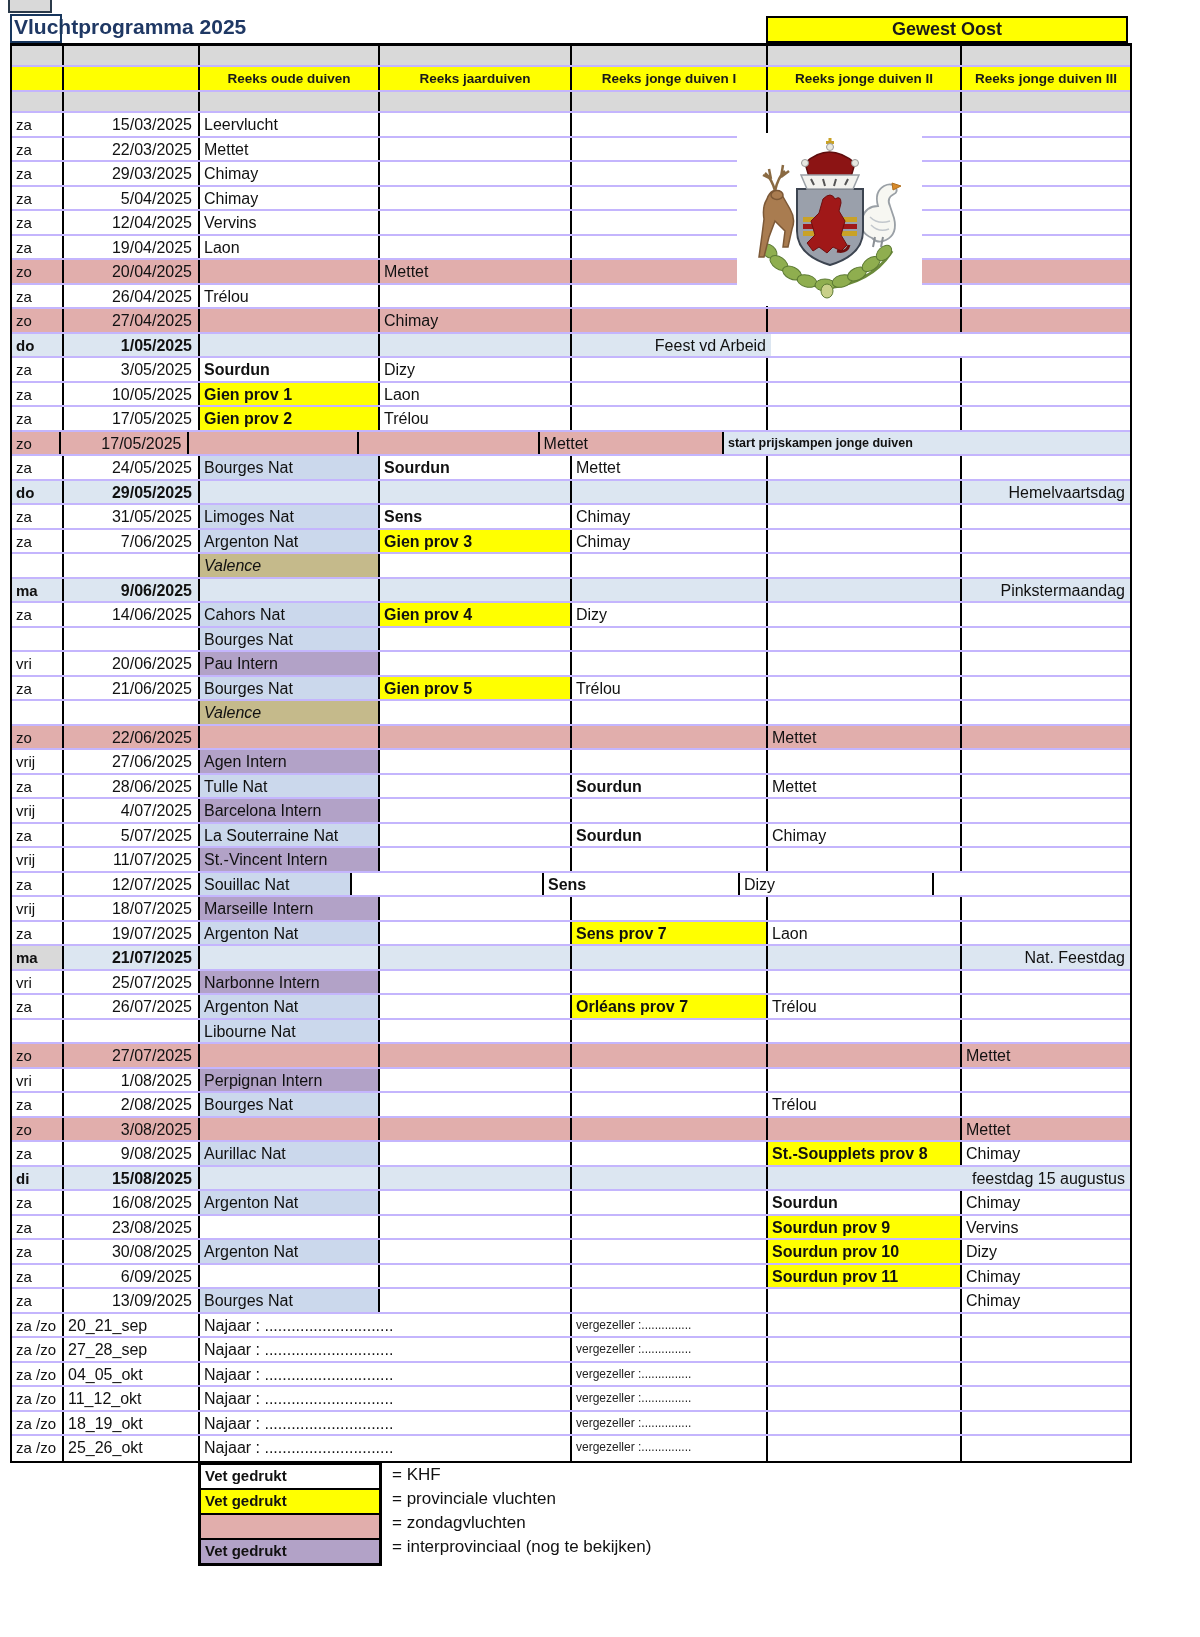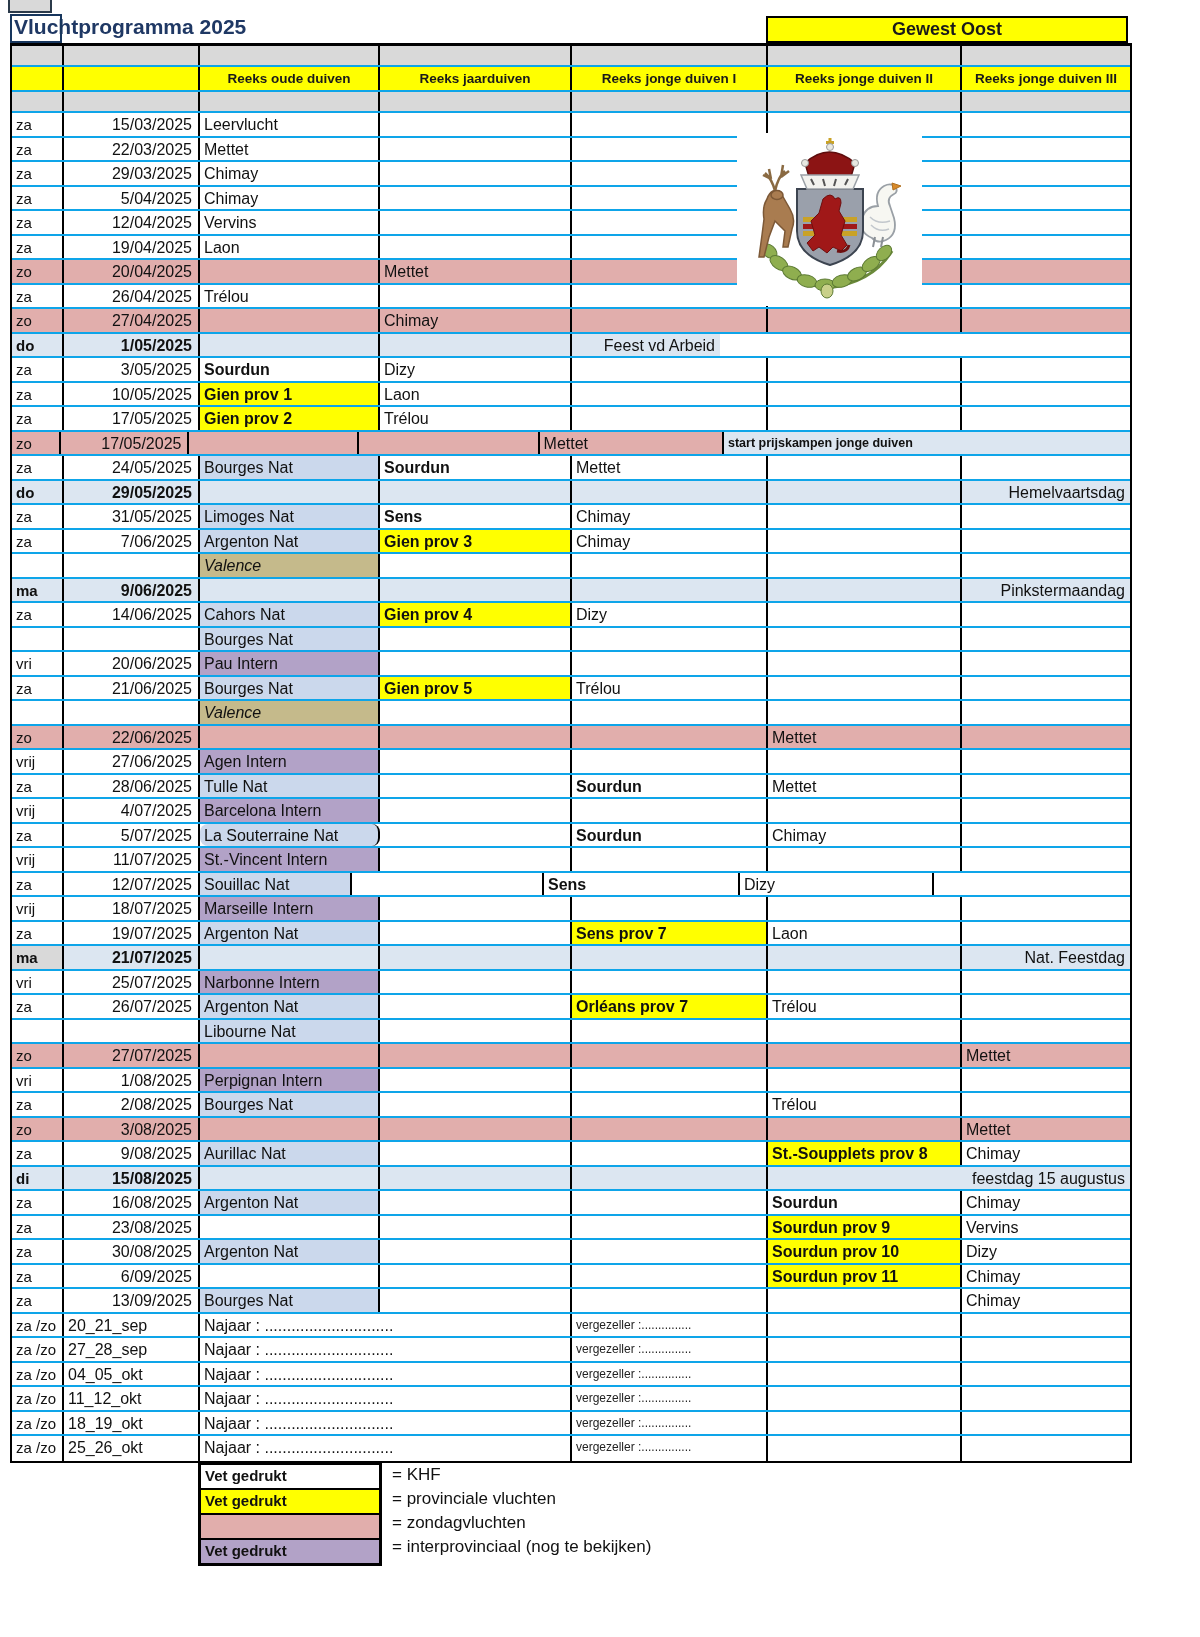--- a/index.html
+++ b/index.html
@@ -2,21 +2,21 @@
 <html><head>
 <meta charset="utf-8">
 <style>
   html,body{margin:0;padding:0;}
   body{width:1200px;height:1637px;background:#fff;font-family:"Liberation Sans",sans-serif;position:relative;overflow:hidden;color:#111;}
   .frag{position:absolute;left:8px;top:0;width:44px;height:13px;background:#d9d9d9;border:2px solid #2b3a4a;border-top:none;box-sizing:border-box;}
   .title{position:absolute;left:14px;top:15px;font-size:21px;font-weight:bold;color:#1f3864;z-index:1;white-space:nowrap;}
   .title-box{position:absolute;left:10px;top:14px;width:52px;height:29px;border:2px solid #17365d;box-sizing:border-box;z-index:2;}
   .gewest{position:absolute;left:766px;top:16px;width:362px;height:27px;background:#ffff00;border:2px solid #000;box-sizing:border-box;font-size:18px;font-weight:bold;text-align:center;line-height:23px;color:#1a1a1a;}
   .grid{position:absolute;left:10px;top:43px;width:1118px;border:2px solid #000;border-top:3px solid #000;box-sizing:content-box;background:#fff;}
-  .trow{display:flex;height:24.5px;box-sizing:border-box;border-bottom:2px solid #0ea5e9;}
+  .trow{display:flex;height:24.5px;box-sizing:border-box;border-bottom:2px solid #c4b5fd;}
   .trow:last-child{border-bottom:none;}
   .trow>div{box-sizing:border-box;border-right:2px solid #000;height:100%;padding:1px 0 0 4px;font-size:16px;line-height:21px;white-space:nowrap;overflow:visible;}
   .trow>div:last-child{border-right:none;}
   .hr-gray{height:21px;}
   .hr-gray>div{background:#d9d9d9;}
   .hr-yellow{height:25px;}
   .hr-yellow>div{background:#ffff00;font-size:13.5px;font-weight:bold;text-align:center;color:#1a1a1a;line-height:21px;padding-left:0;}
   .sun>div{background:#e1aeac;}
   .hol>div{background:#dce6f1;}
   .date{text-align:right;padding-right:6px !important;padding-left:0 !important;}
@@ -160,21 +160,21 @@
       <div style="width: 192px;">Chimay</div>
       <div style="width: 196px;"></div>
       <div style="width: 194px;"></div>
       <div style="width: 168px;"></div>
     </div>
     <div class="trow hol">
       <div class="day b" style="width: 52px;">do</div>
       <div class="date b" style="width: 136px;">1/05/2025</div>
       <div style="width: 180px;"></div>
       <div style="width: 192px;"></div>
-      <div class="s-hol" style="width: 148px;">Feest vd Arbeid</div>
+      <div class="s-hol" style="width: 199px;">Feest vd Arbeid</div>
     </div>
     <div class="trow ">
       <div class="day" style="width: 52px;">za</div>
       <div class="date" style="width: 136px;">3/05/2025</div>
       <div class="s-khf" style="width: 180px;">Sourdun</div>
       <div style="width: 192px;">Dizy</div>
       <div style="width: 196px;"></div>
       <div style="width: 194px;"></div>
       <div style="width: 168px;"></div>
     </div>
@@ -335,21 +335,21 @@
       <div class="date" style="width: 136px;">4/07/2025</div>
       <div class="s-intern" style="width: 180px;">Barcelona Intern</div>
       <div style="width: 192px;"></div>
       <div style="width: 196px;"></div>
       <div style="width: 194px;"></div>
       <div style="width: 168px;"></div>
     </div>
     <div class="trow ">
       <div class="day" style="width: 52px;">za</div>
       <div class="date" style="width: 136px;">5/07/2025</div>
-      <div class="s-nat" style="width: 180px; border-radius: 8px;">La Souterraine Nat</div>
+      <div class="s-nat" style="width: 180px;">La Souterraine Nat</div>
       <div style="width: 192px;"></div>
       <div class="s-khf" style="width: 196px;">Sourdun</div>
       <div style="width: 194px;">Chimay</div>
       <div style="width: 168px;"></div>
     </div>
     <div class="trow ">
       <div class="day" style="width: 52px;">vrij</div>
       <div class="date" style="width: 136px;">11/07/2025</div>
       <div class="s-intern" style="width: 180px;">St.-Vincent Intern</div>
       <div style="width: 192px;"></div>

